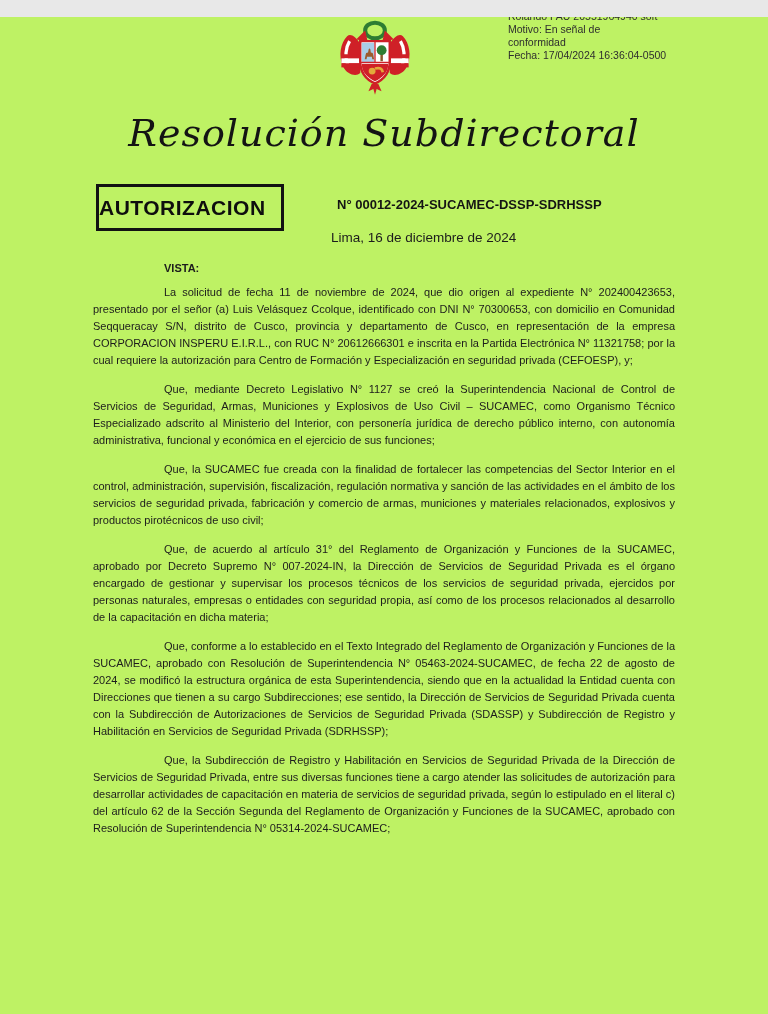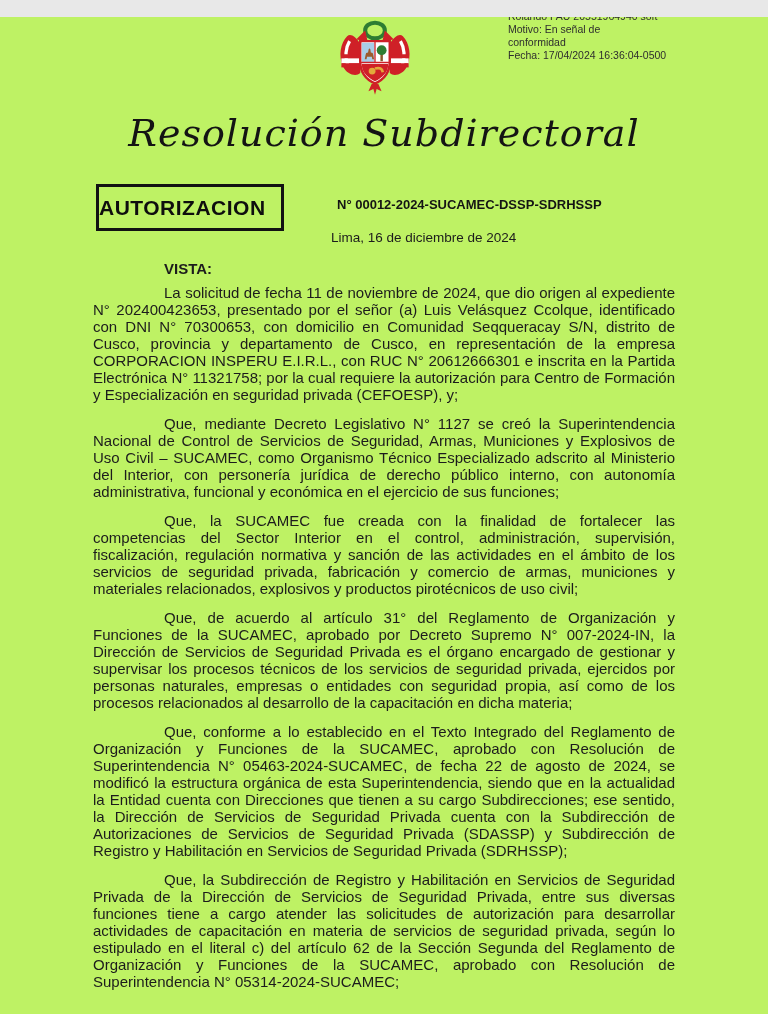--- a/index.html
+++ b/index.html
@@ -29,21 +29,21 @@
   .res-num {
     position:absolute; left:337px; top:180px;
     font-weight:bold; font-size:13px; color:#141414;
   }
   .place-date {
     position:absolute; left:331px; top:213px;
     font-size:13.5px; color:#1c1c1c;
   }
   .doc-body {
     position:absolute; left:93px; top:243px; width:582px;
-    font-size:15px; line-height:17px; text-align:justify;
+    font-size:11px; line-height:17px; text-align:justify;
   }
   .heading { font-weight:bold; margin:0 0 7px 71px; text-align:left; }
   .para { margin:0 0 12px 0; text-indent:71px; }
   .para b, .para .b { font-weight:normal; }
 </style>
 </head>
 <body>
 
 <div class="page">
 

